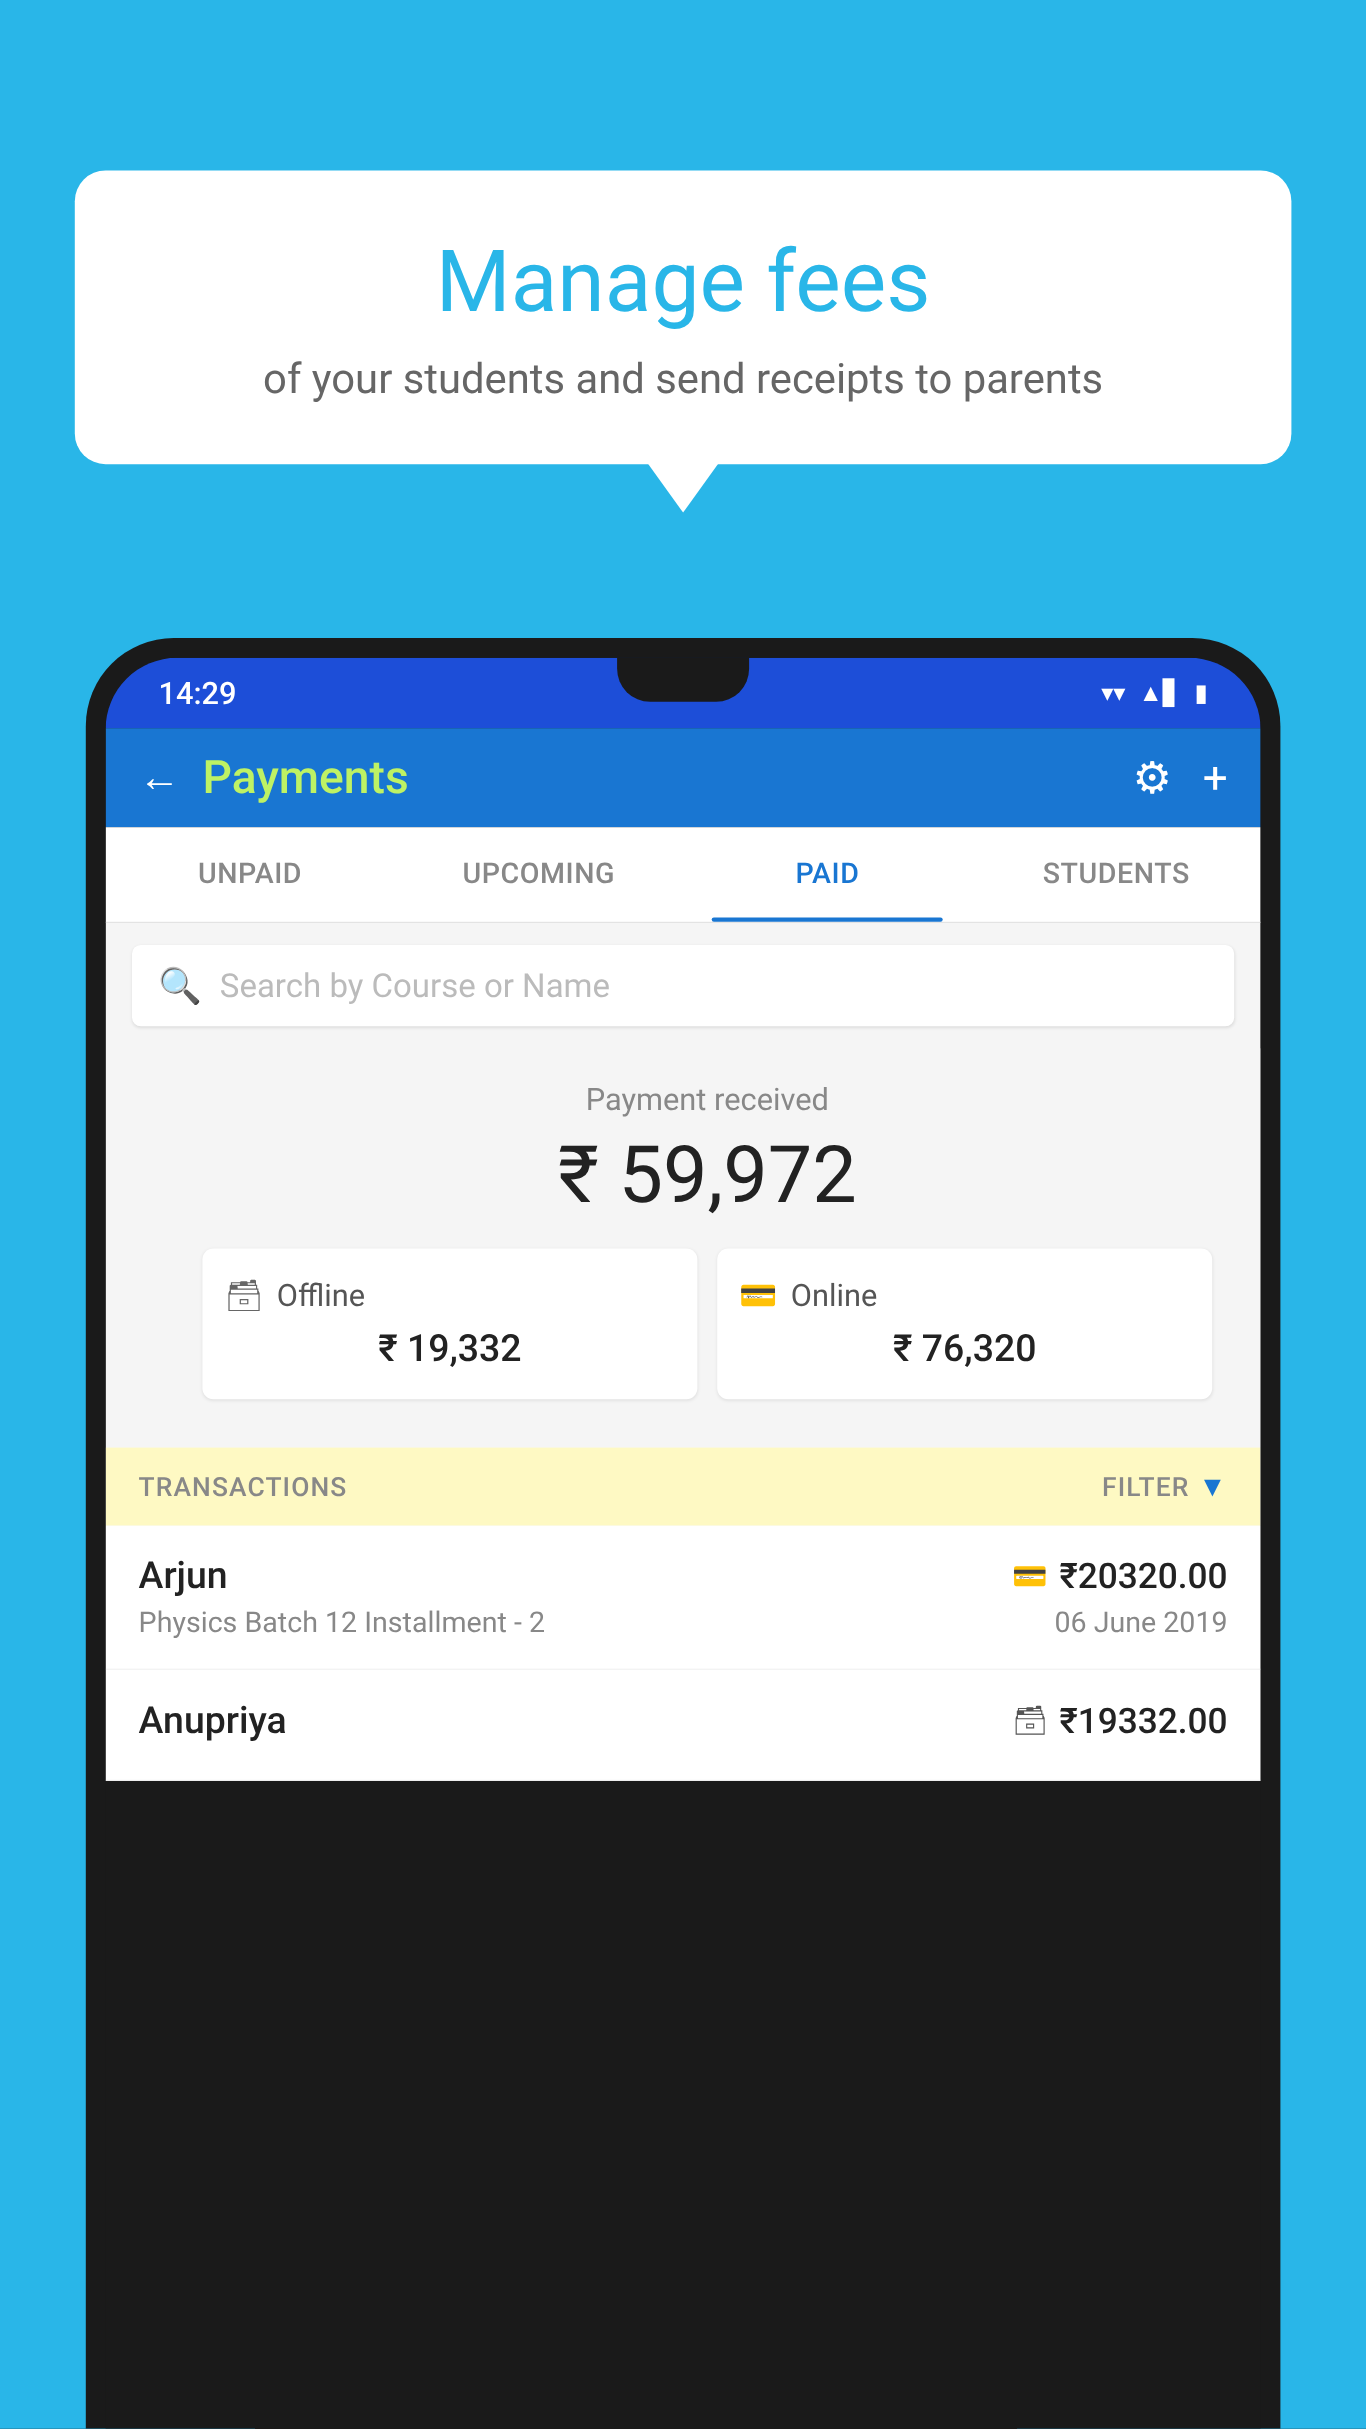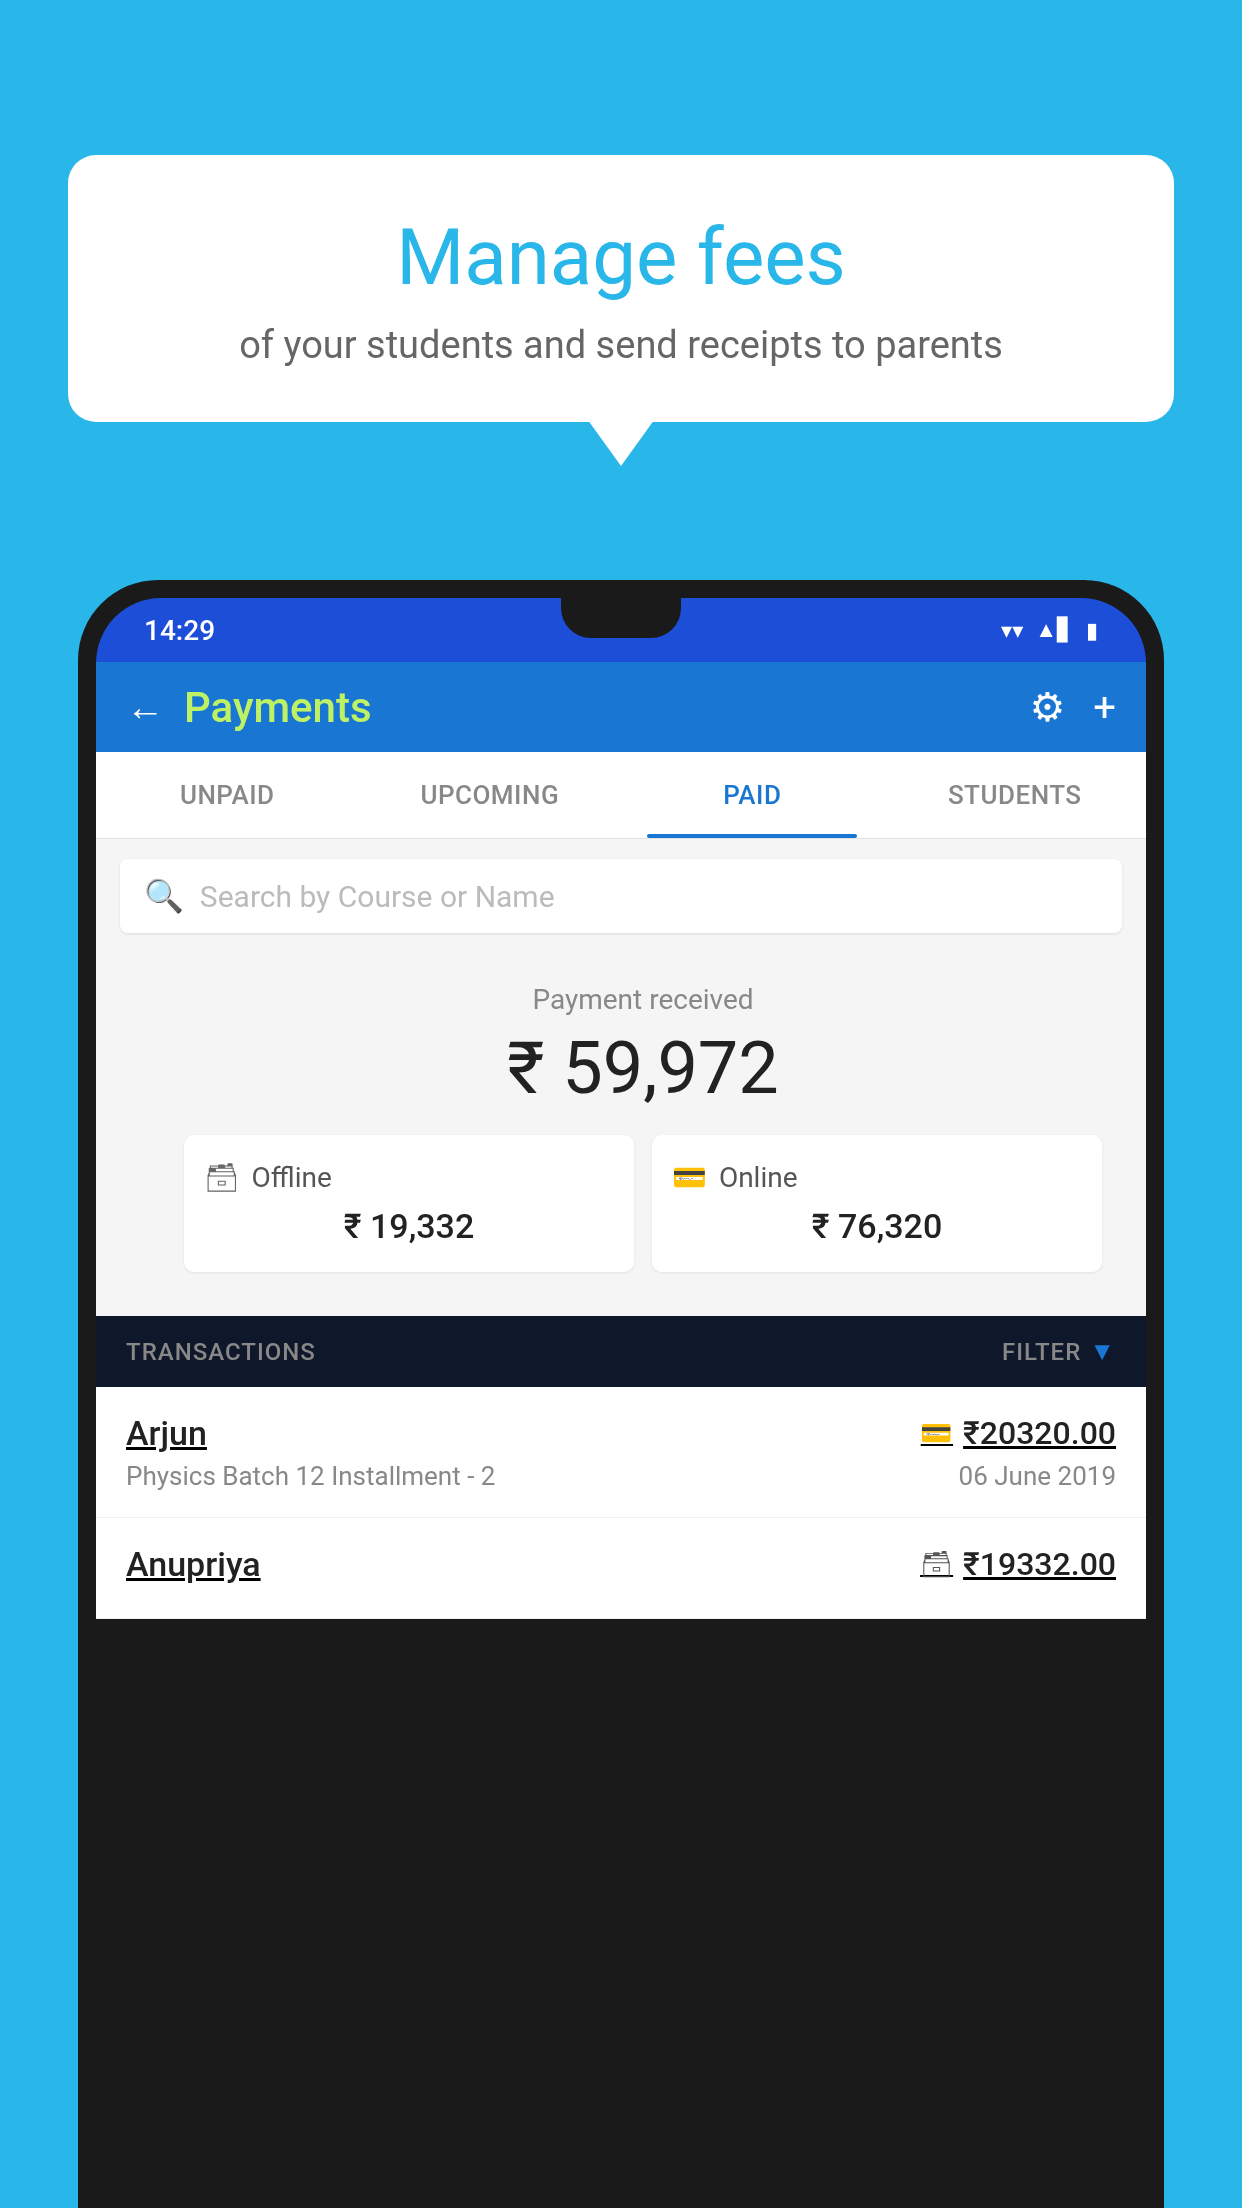--- a/index.html
+++ b/index.html
@@ -242,21 +242,21 @@
       font-weight: 500;
       color: #222;
     }
 
     
     .transactions-header {
       display: flex;
       align-items: center;
       justify-content: space-between;
       padding: 20px 30px;
-      background: #0f172a;
+      background: #fef9c3;
       gap: 32px;
     }
     .transactions-label {
       font-size: 24px;
       color: #888;
       letter-spacing: 1px;
       font-weight: 500;
     }
     .filter-btn {
       display: flex;
@@ -275,21 +275,20 @@
     
     .transaction-row {
       background: white;
       padding: 26px 30px;
       border-bottom: 1px solid #eee;
     }
     .transaction-top {
       display: flex;
       justify-content: space-between;
       margin-bottom: 8px;
-      text-decoration: underline;
     }
     .transaction-name {
       font-size: 34px;
       font-weight: 500;
       color: #222;
     }
     .transaction-amount-row {
       display: flex;
       align-items: center;
       gap: 10px;

